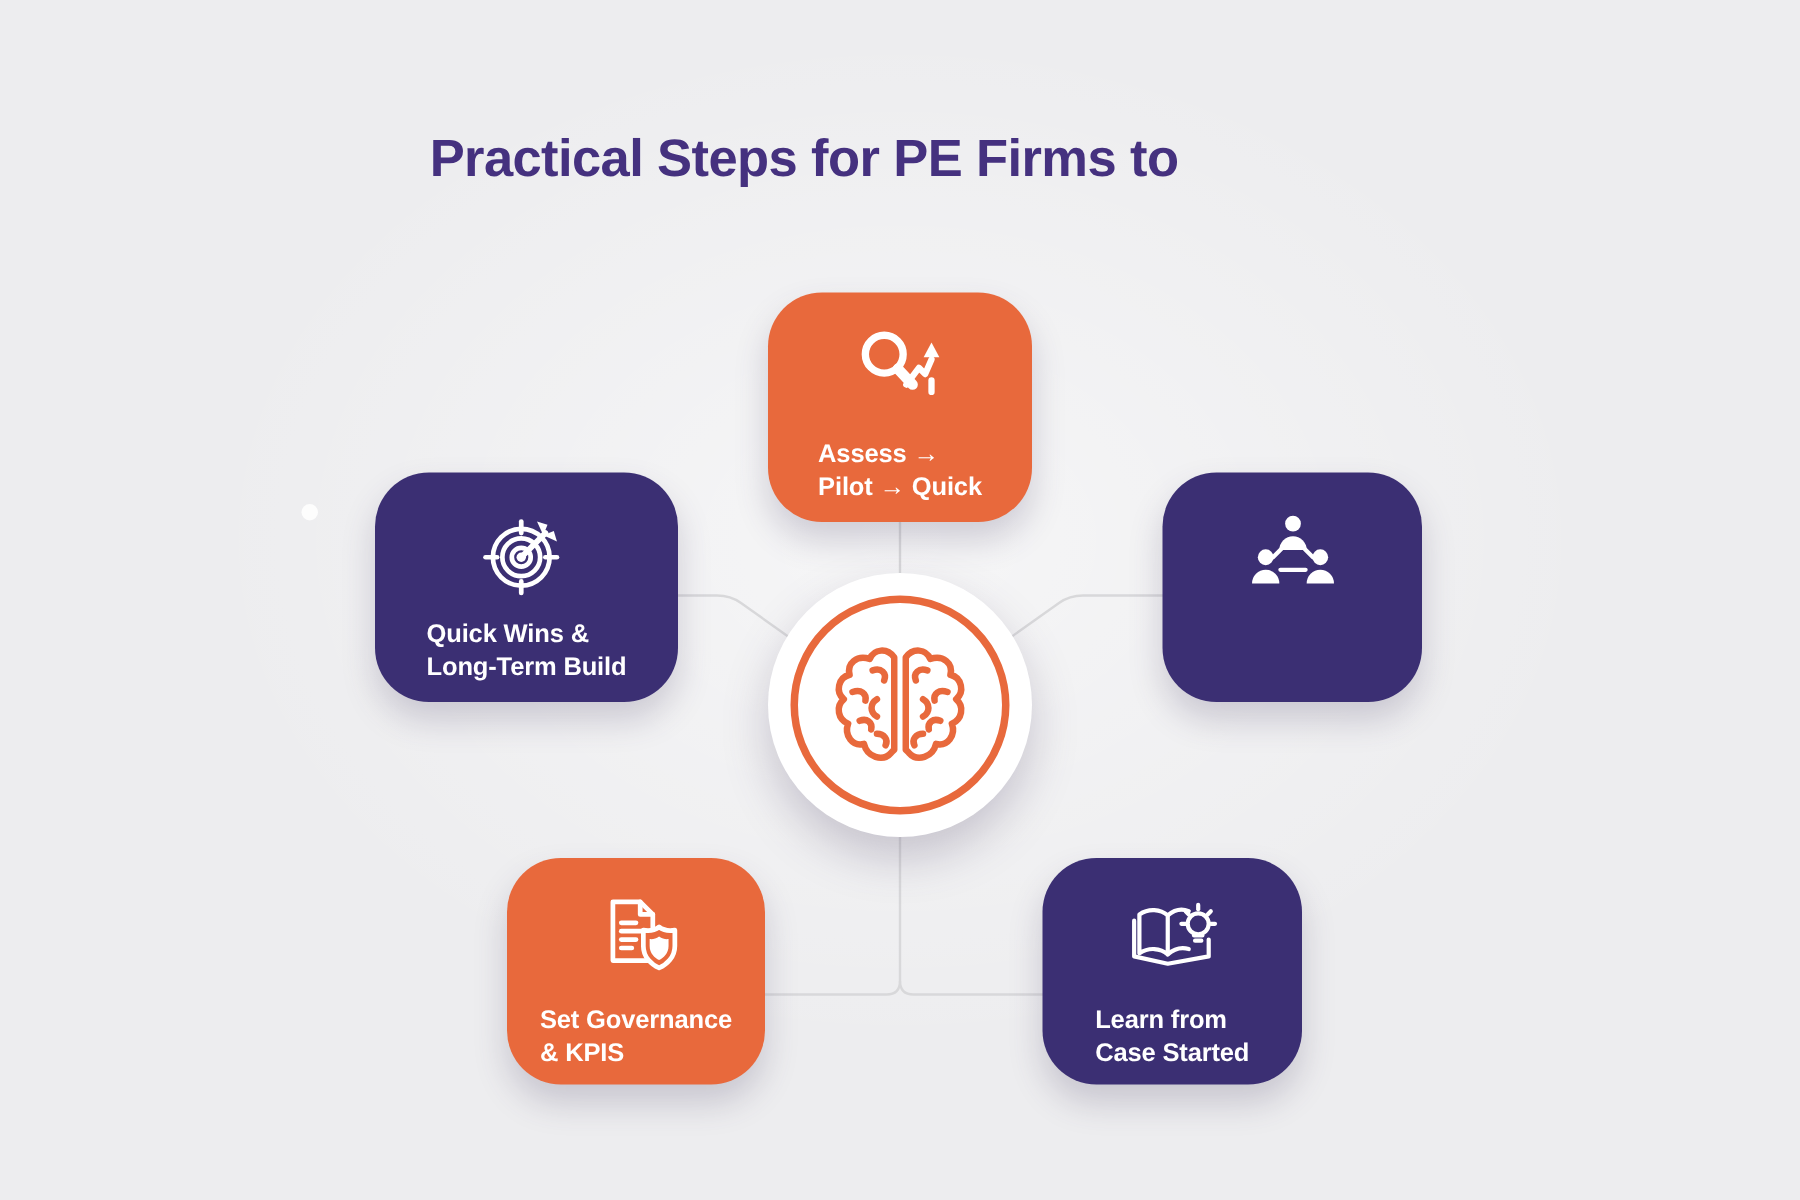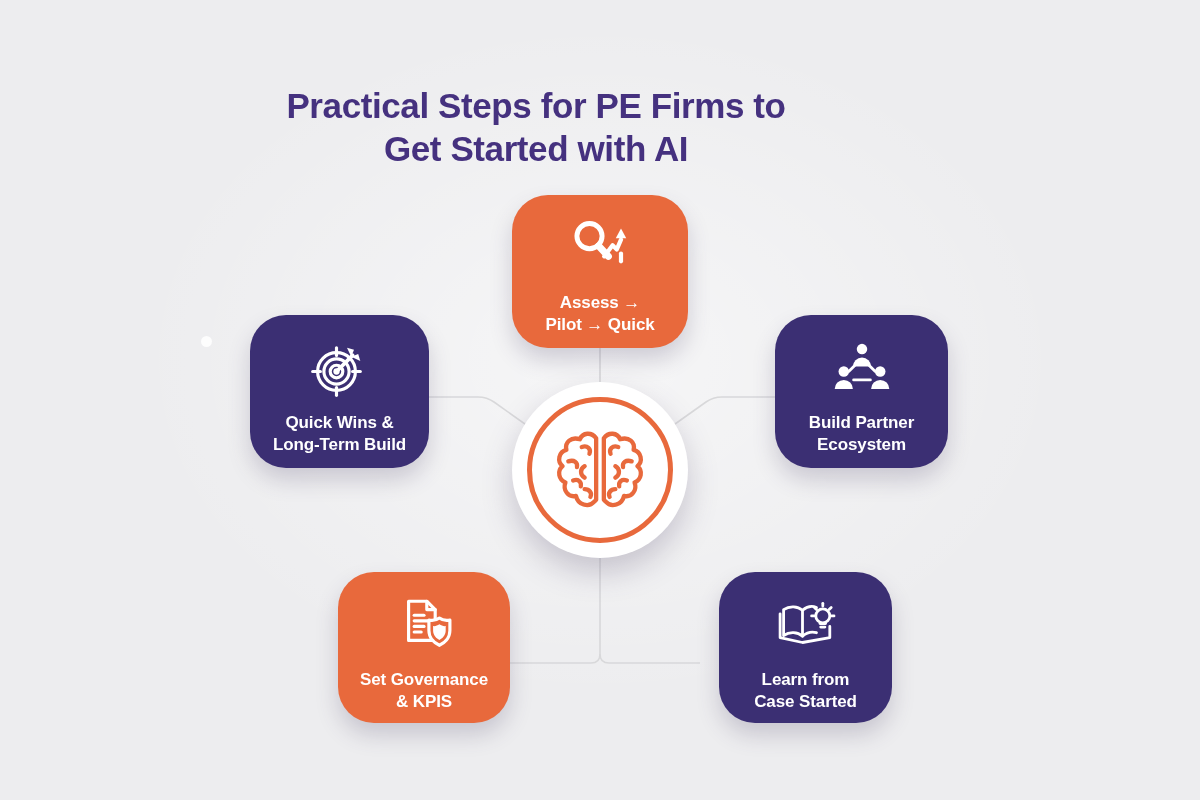--- a/index.html
+++ b/index.html
@@ -24,28 +24,28 @@
     position:absolute;border-radius:36px;
     display:flex;flex-direction:column;align-items:center;
     padding-top:18px;box-sizing:border-box;
     box-shadow:0 12px 22px rgba(71,62,99,0.22);
   }
   .card--orange{background:#E8693C;}
   .card--purple{background:#3B2F73;}
   .card .icon{height:70px;display:flex;align-items:center;justify-content:center;}
   .card .label{
     margin-top:9px;color:#FFFFFF;font-weight:700;font-size:17px;
-    line-height:1.32;text-align:center;letter-spacing:-0.1px;
+    line-height:1.32;text-align:left;letter-spacing:-0.1px;
   }
   .card .label span{display:block;}
   #card-assess    {left:512px;top:195px;width:176px;height:153px;}
-  #card-quickwins {left:250px;top:315px;width:179px;height:153px;}
+  #card-quickwins {left:250px;top:315px;width:202px;height:153px;}
   #card-partner   {left:775px;top:315px;width:173px;height:153px;}
   #card-governance{left:338px;top:572px;width:172px;height:151px;}
-  #card-cases     {left:695px;top:572px;width:173px;height:151px;margin-left:24px;}
+  #card-cases     {left:695px;top:572px;width:173px;height:151px;}
   .hub{
     position:absolute;left:512px;top:382px;width:176px;height:176px;
     background:#FFFFFF;border-radius:50%;
     box-shadow:0 14px 30px rgba(90,80,110,0.28);
     display:flex;align-items:center;justify-content:center;
   }
   .hub-ring{
     width:136px;height:136px;border:5px solid #E8693C;border-radius:50%;
     display:flex;align-items:center;justify-content:center;
   }
@@ -54,21 +54,20 @@
     border-radius:50%;background:rgba(255,255,255,0.85);
   }
 </style>
 </head>
 <body>
 
 <div class="bg-vignette"></div>
 
 <h1 class="title" style="margin:0;">
   <span>Practical Steps for PE Firms to</span>
-  <span>Get Started with AI</span>
 </h1>
 
 <svg class="connectors" width="1200" height="800" viewBox="0 0 1200 800">
   <g fill="none" stroke="#D8D8DA" stroke-width="1.6">
     <path d="M600,340 L600,392"></path>
     <path d="M420,397 H478 Q487,397 494,402 L532,429"></path>
     <path d="M780,397 H722 Q713,397 706,402 L668,429"></path>
     <path d="M505,663 H591 Q600,663 600,654 L600,548"></path>
     <path d="M700,663 H609 Q600,663 600,654"></path>
   </g>
@@ -128,24 +127,20 @@
       </g>
       <g fill="#FFFFFF">
         <circle cx="50" cy="23" r="7.5"></circle>
         <path d="M37,48 a13,13 0 0 1 26,0 z"></path>
         <circle cx="24" cy="55" r="7.5"></circle>
         <path d="M11,80 a13,13 0 0 1 26,0 z"></path>
         <circle cx="76" cy="55" r="7.5"></circle>
         <path d="M63,80 a13,13 0 0 1 26,0 z"></path>
       </g>
     </svg>
-  </div>
-  <div class="label">
-    <span>Build Partner</span>
-    <span>Ecosystem</span>
   </div>
 </div>
 
 <div class="card card--orange" id="card-governance">
   <div class="icon">
     <svg width="70" height="70" viewBox="0 0 100 100">
       <g fill="none" stroke="#FFFFFF" stroke-width="4.5" stroke-linejoin="round" stroke-linecap="round">
         <path d="M28,16 H54 L66,28 V72 H28 Z"></path>
         <path d="M54,16 V28 H66"></path>
         <path d="M36,36 H50"></path>

